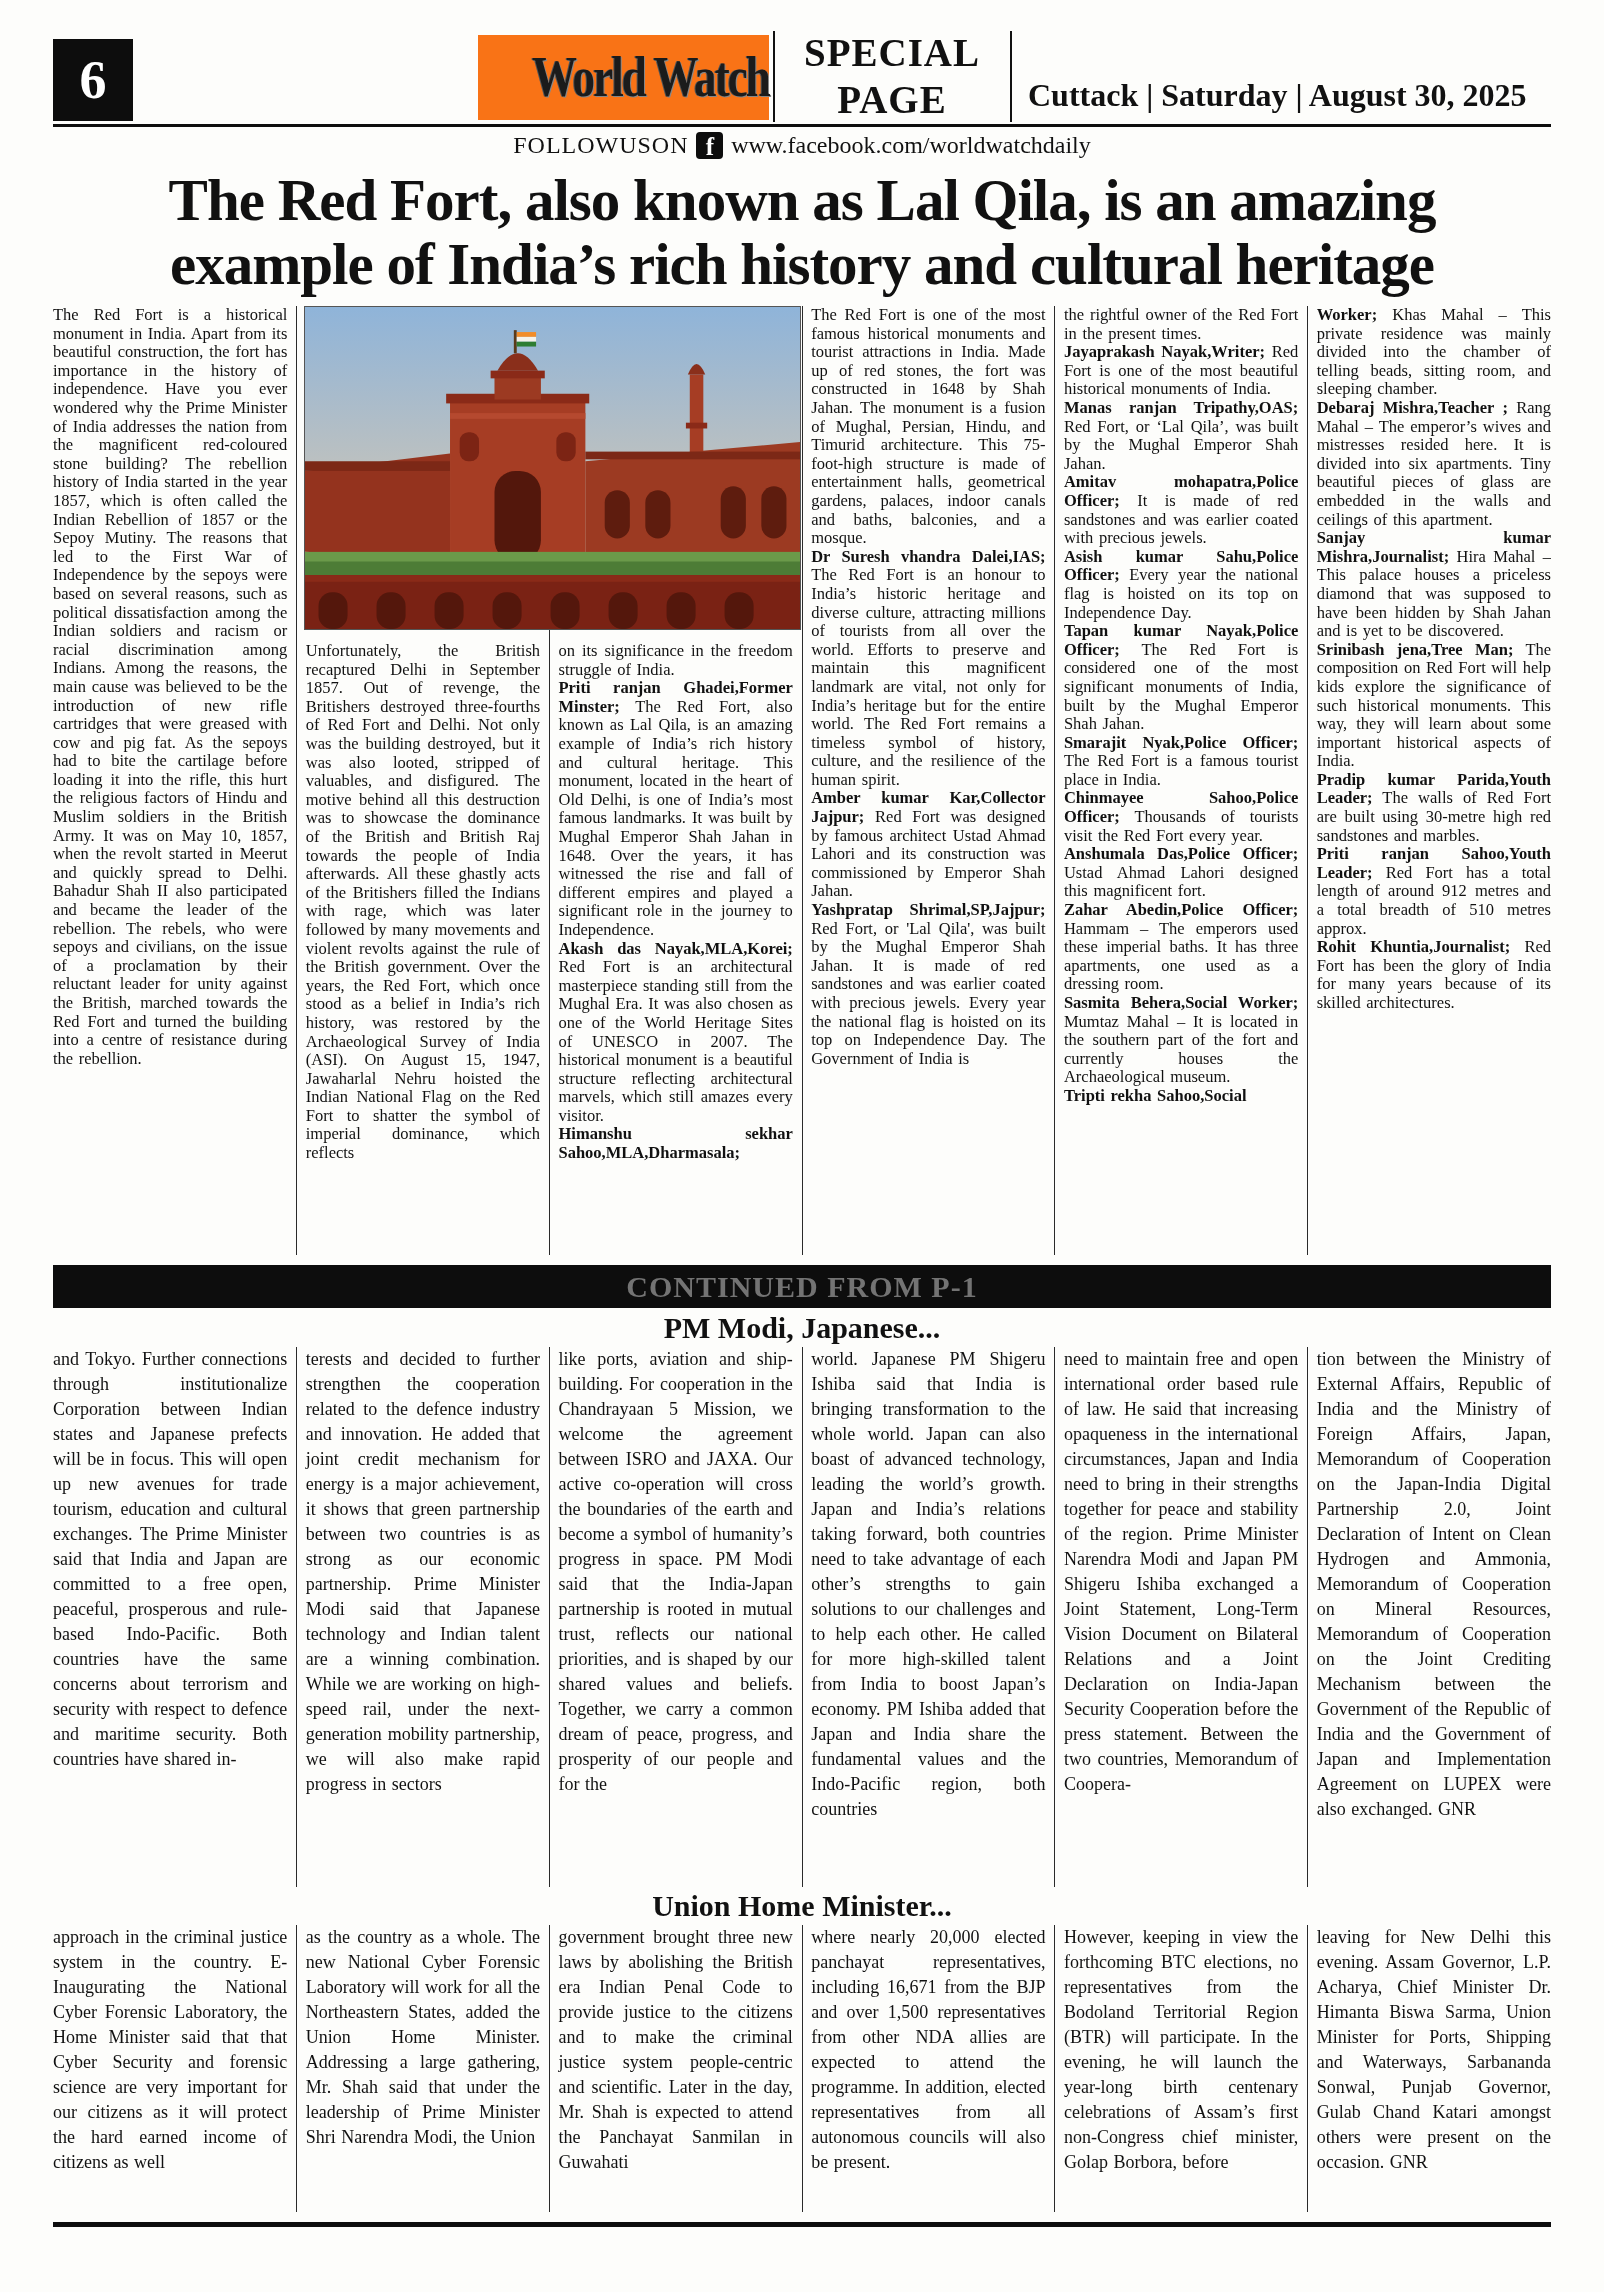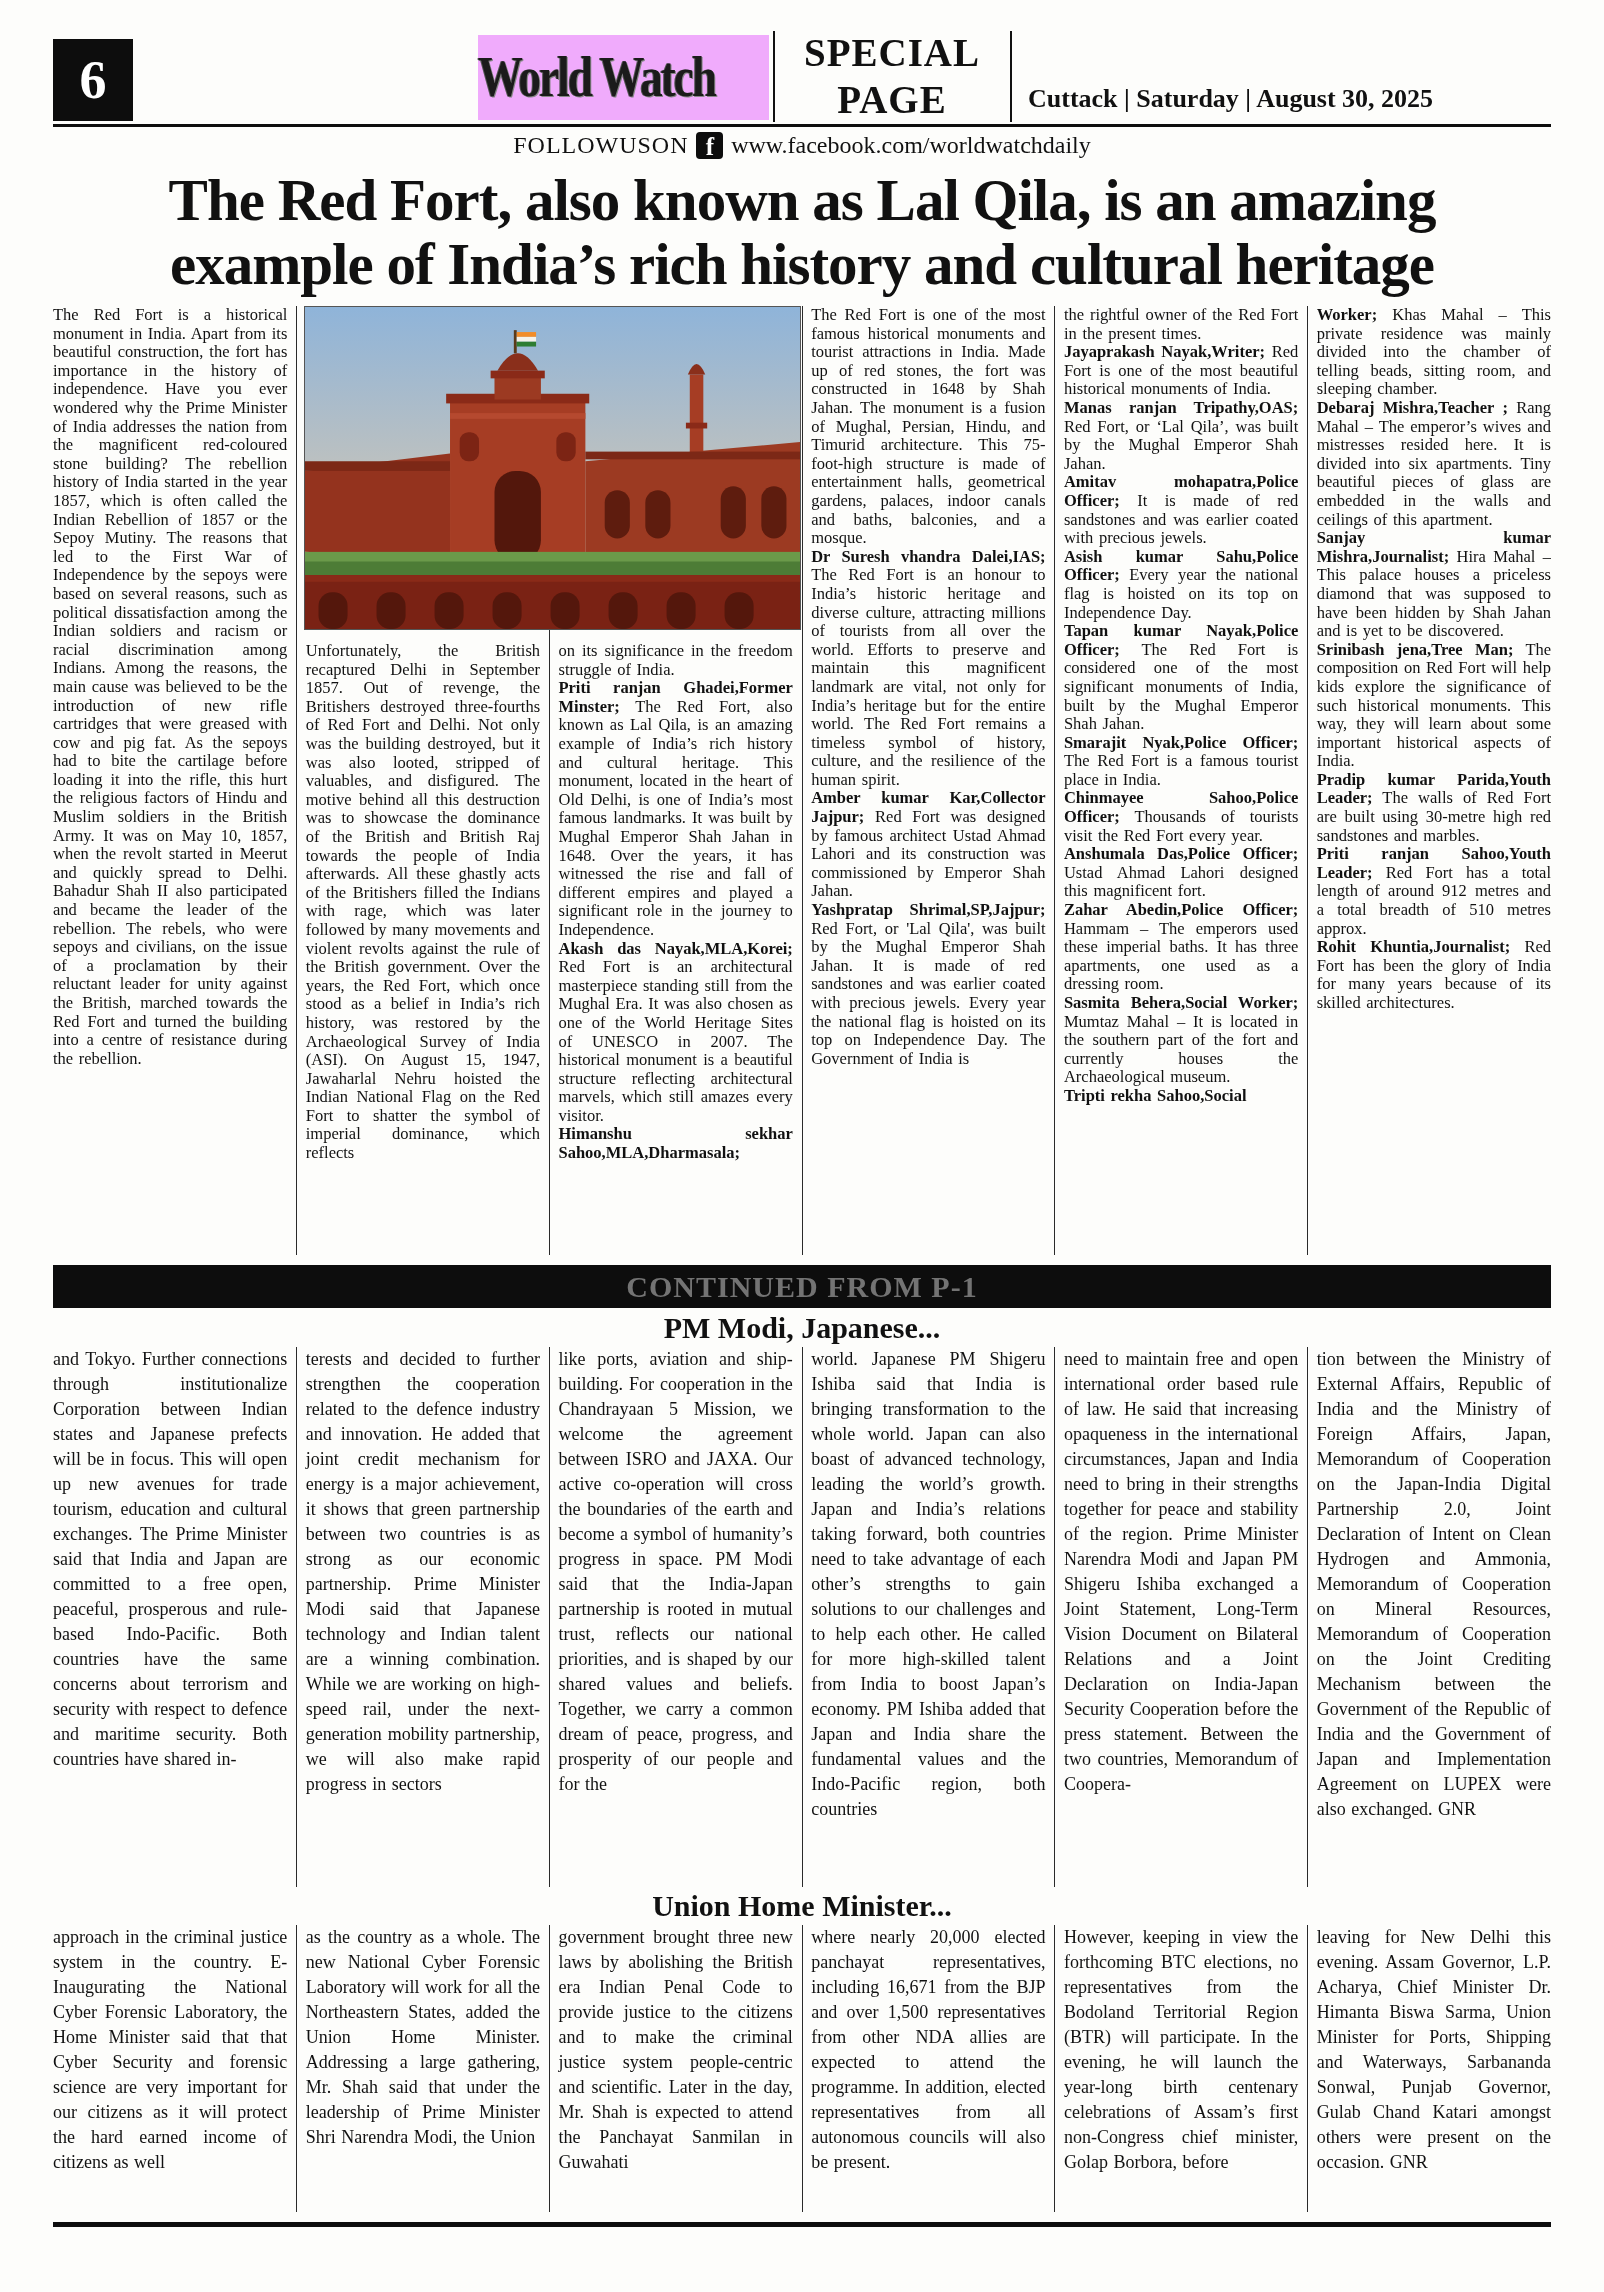--- a/index.html
+++ b/index.html
@@ -5,28 +5,28 @@
   html,body{margin:0;padding:0;background:#e8e8e8;}
   .page{position:relative;width:1605px;height:2293px;background:#fdfdfb;margin:0 auto;
         font-family:"Liberation Serif",serif;color:#111;overflow:hidden;}
   .inner{position:absolute;left:53px;top:25px;width:1498px;}
 
   
   .masthead{position:relative;height:97px;}
   .pagenum-box{position:absolute;left:0;top:13.6px;width:80px;height:82px;background:#0d0d0d;
                color:#fff;display:flex;align-items:center;justify-content:center;
                font-size:54px;font-weight:bold;}
-  .logo-box{position:absolute;left:425px;top:9.7px;width:291px;height:85px;background:#f0abfc;
-            display:flex;align-items:center;justify-content:flex-start;}
+  .logo-box{position:absolute;left:425px;top:9.7px;width:291px;height:85px;background:#f97316;
+            display:flex;align-items:center;justify-content:flex-end;}
   .logo-text{font-size:45px;font-weight:bold;letter-spacing:-1.9px;color:#1b1b1b;
              transform:scaleY(1.25);text-shadow:1px 1px 0 #888,-1px 0 0 #555;}
   .vrule{position:absolute;top:5.8px;width:1.9px;height:91px;background:#111;}
   .special{position:absolute;left:737px;top:3.9px;width:204px;text-align:center;
            font-weight:bold;font-size:39px;line-height:47px;letter-spacing:1px;}
-  .dateline{position:absolute;left:975px;bottom:7.8px;font-weight:bold;font-size:26px;white-space:nowrap;}
+  .dateline{position:absolute;left:975px;bottom:7.8px;font-weight:bold;font-size:32px;white-space:nowrap;}
   .mast-rule{height:2.9px;background:#0d0d0d;margin-top:1.9px;}
   .followline{display:flex;align-items:center;justify-content:center;gap:7.8px;
               padding:4.9px 0 3.9px 0;font-size:24px;}
   .follow-label{letter-spacing:1px;}
   .fb-icon{width:27px;height:27px;background:#0d0d0d;color:#fff;border-radius:3.9px;
            display:flex;align-items:flex-end;justify-content:center;
            font-weight:bold;font-size:25px;line-height:25px;}
 
   
   .headline{text-align:center;font-weight:bold;font-size:59px;line-height:64px;

